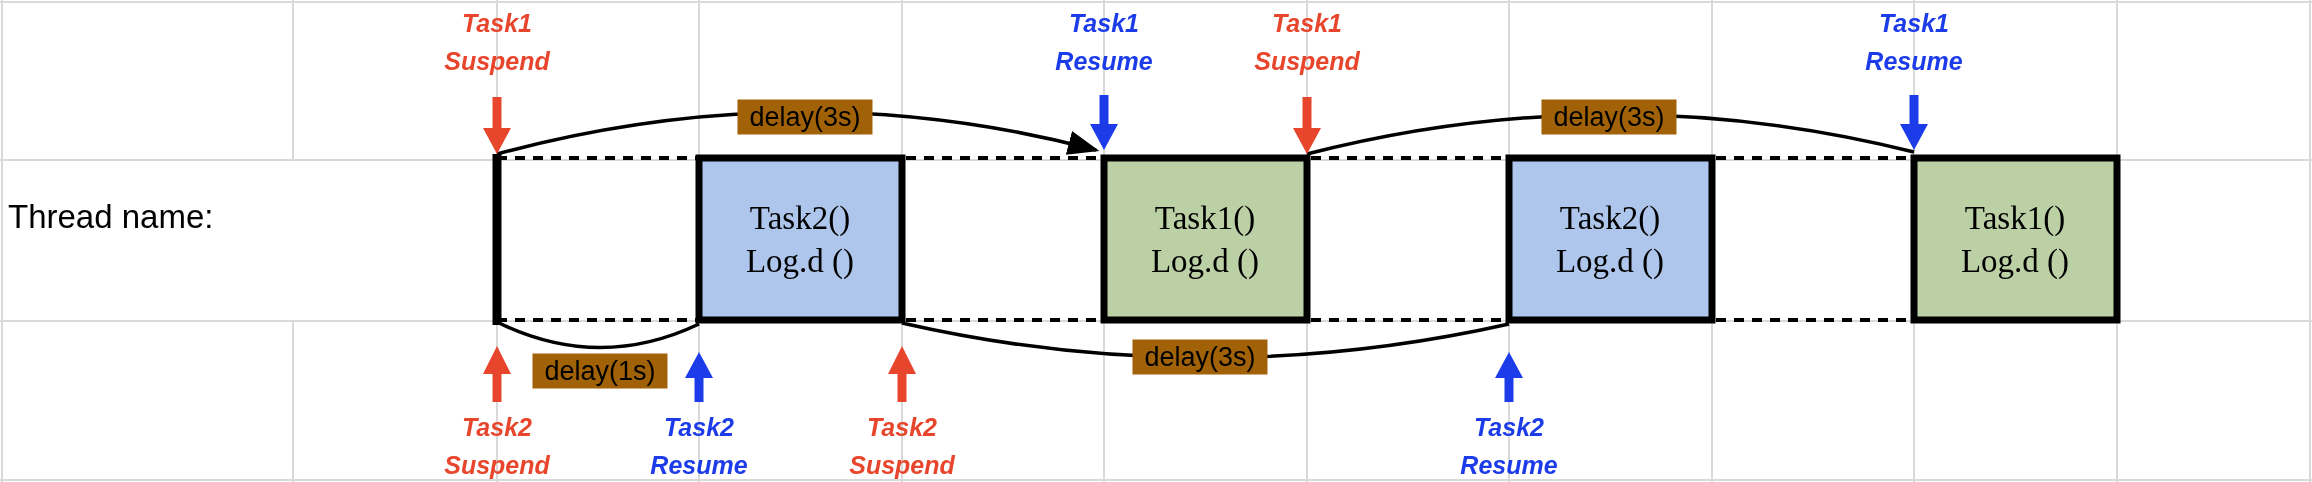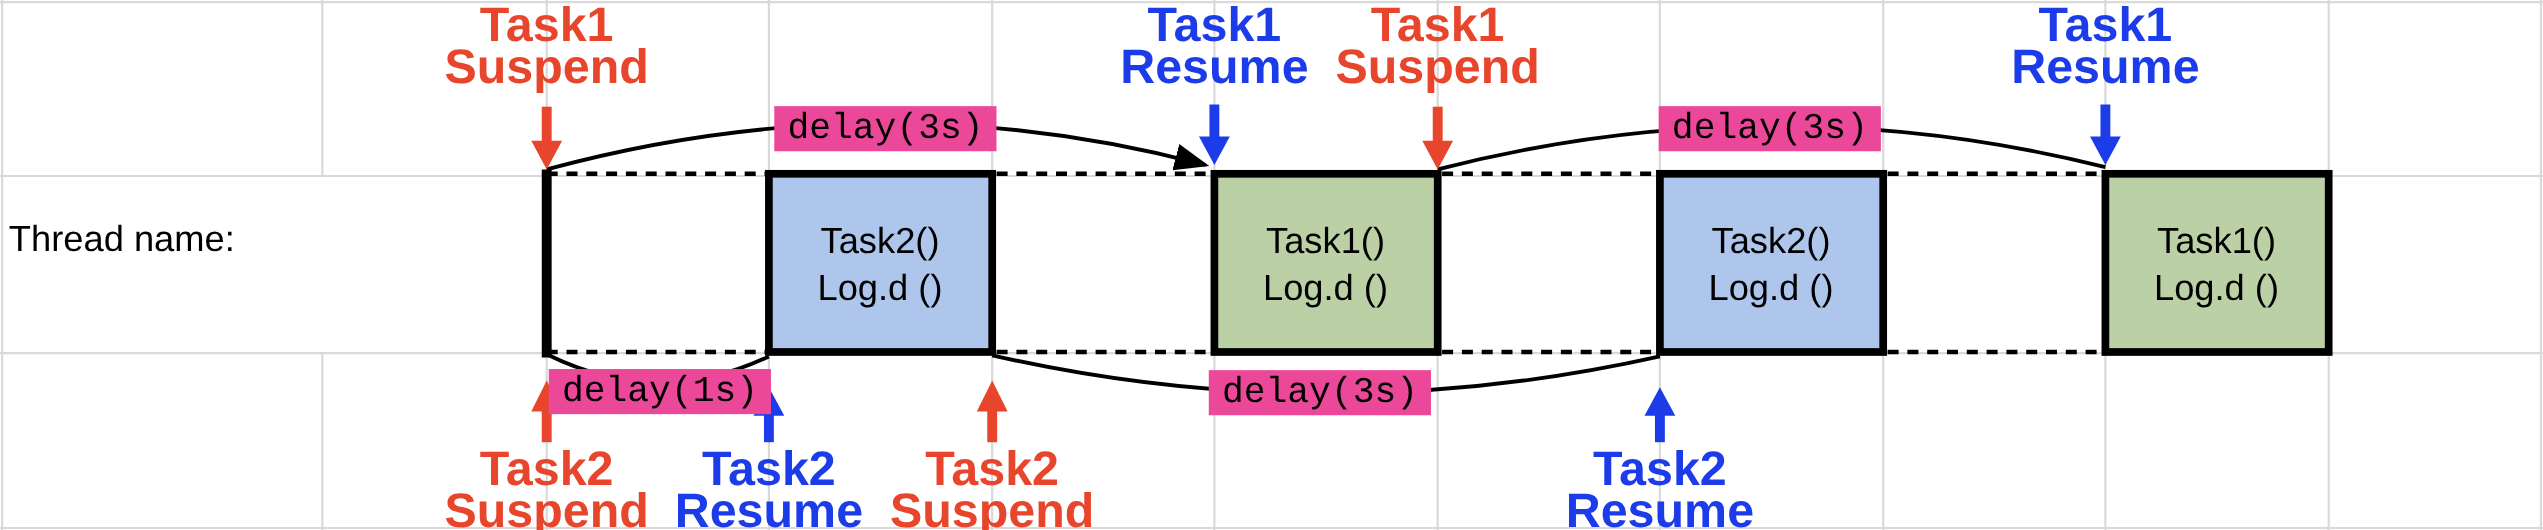--- a/index.html
+++ b/index.html
@@ -13,25 +13,25 @@
   .curve{stroke:var(--line);stroke-width:3.5;fill:none;}
   .box{stroke:var(--line);stroke-width:7;}
   .fill-task1{fill:var(--task1_fill);}
   .fill-task2{fill:var(--task2_fill);}
   .vline{stroke:var(--line);stroke-width:9;}
   .arr-red line{stroke:var(--suspend);stroke-width:9;}
   .arr-red polygon{fill:var(--suspend);}
   .arr-blue line{stroke:var(--resume);stroke-width:9;}
   .arr-blue polygon{fill:var(--resume);}
   .label{position:absolute;white-space:nowrap;}
-  .evt{transform:translateX(-50%);text-align:center;font-weight:bold;font-size:44px;line-height:38px;}
+  .evt{transform:translateX(-50%);text-align:center;font-weight:bold;font-size:25px;line-height:38px;font-style:italic;}
   .evt.red{color:var(--suspend);}
   .evt.blue{color:var(--resume);}
-  .delay{transform:translate(-50%,-50%);background:#ec4899;padding:2px 12px;font-size:33px;color:var(--line);font-family:Liberation Mono, monospace;}
-  .blocklbl{transform:translateX(-50%);text-align:center;font-size:33px;line-height:43px;color:var(--line);}
+  .delay{transform:translate(-50%,-50%);background:#a16207;padding:2px 12px;font-size:27px;color:var(--line);}
+  .blocklbl{transform:translateX(-50%);text-align:center;font-size:33px;line-height:43px;color:var(--line);font-family:Liberation Serif, serif;}
   .thread{left:8px;top:196px;font-size:33px;line-height:42px;color:var(--line);}
   .thread .bold{font-weight:bold;}
 </style>
 </head>
 <body>
 
 <div class="stage">
 
   <svg width="2312" height="482" viewBox="0 0 2312 482">
     <defs>
@@ -162,16 +162,16 @@
     <div>Task2()</div>
     <div>Log.d ()</div>
   </div>
   <div class="label blocklbl" style="left:2015px;top:197px;">
     <div>Task1()</div>
     <div>Log.d ()</div>
   </div>
 
   <div class="label delay" style="left:805px;top:117px;">delay(3s)</div>
   <div class="label delay" style="left:1609px;top:117px;">delay(3s)</div>
-  <div class="label delay" style="left:600px;top:356px;">delay(1s)</div>
+  <div class="label delay" style="left:600px;top:371px;">delay(1s)</div>
   <div class="label delay" style="left:1200px;top:357px;">delay(3s)</div>
 
 </div>
 
 </body></html>

